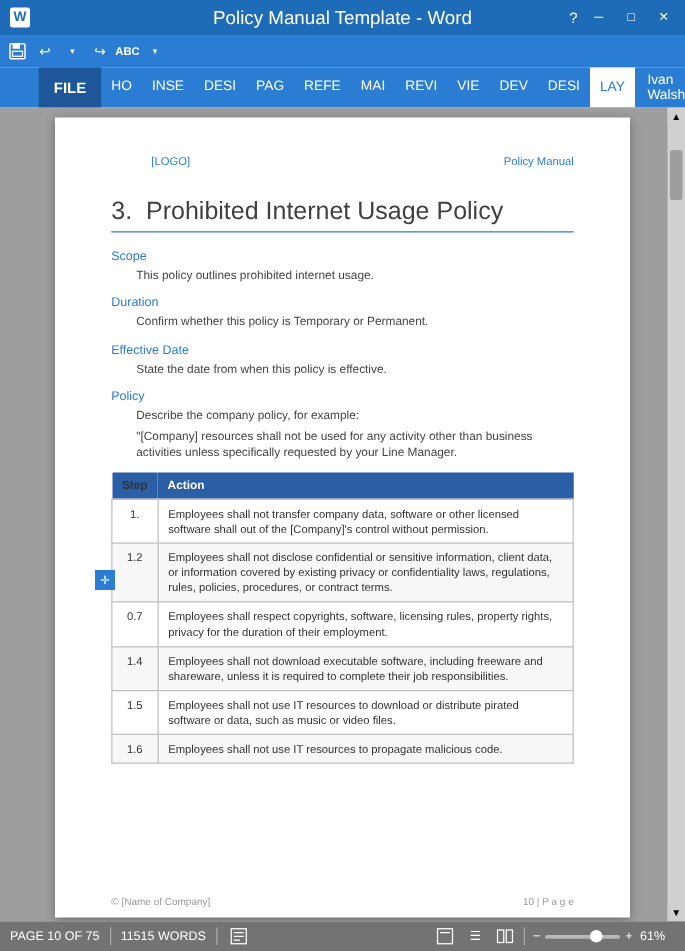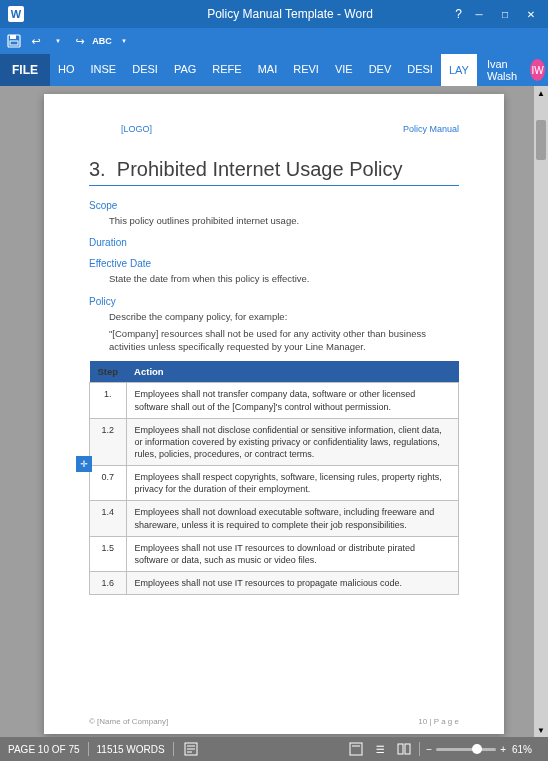--- a/index.html
+++ b/index.html
@@ -32,20 +32,21 @@
       gap: 2px;
     }
     .qa-btn { width: 20px; height: 20px; display: flex; align-items: center; justify-content: center; color: white; font-size: 11px; cursor: pointer; border-radius: 2px; }
 
     
     .ribbon {
       background: #2b7cd3;
       height: 32px;
       display: flex;
       align-items: stretch;
+      padding-left: 31px;
     }
     .ribbon-file {
       background: #1e5799;
       color: white;
       padding: 0 12px;
       display: flex;
       align-items: center;
       font-size: 12px;
       font-weight: bold;
       cursor: pointer;
@@ -267,21 +268,21 @@
   </style>
 </head>
 <body>
 
 <div class="title-bar">
   <div class="title-bar-left">
     <div class="title-icon">
       <span class="title-icon-blue">W</span>
     </div>
   </div>
-  <span style="position:absolute;left:50%;transform:translateX(-50%);font-size:12px;color:white;margin-left:16px;">Policy Manual Template - Word</span>
+  <span style="position:absolute;left:50%;transform:translateX(-50%);font-size:15px;color:white;">Policy Manual Template - Word</span>
   <div class="title-bar-right">
     <span style="font-size:12px;cursor:pointer;">?</span>
     <div class="win-btn">─</div>
     <div class="win-btn">□</div>
     <div class="win-btn close">✕</div>
   </div>
 </div>
 
 <div class="quick-access">
   <div class="qa-btn">
@@ -329,20 +330,21 @@
 
     <div class="doc-title">
       <span>3.</span>&nbsp;
       <span>Prohibited Internet Usage Policy</span>
     </div>
 
     <div class="section-label">Scope</div>
     <div class="section-body">This policy outlines prohibited internet usage.</div>
 
     <div class="section-label">Duration</div>
+    <div class="section-body">Confirm whether this policy is Temporary or Permanent.</div>
 
     <div class="section-label">Effective Date</div>
     <div class="section-body">State the date from when this policy is effective.</div>
 
     <div class="section-label">Policy</div>
     <div class="policy-text">Describe the company policy, for example:</div>
     <div class="quote-text">"[Company] resources shall not be used for any activity other than business activities unless specifically requested by your Line Manager.</div>
 
     <div class="move-handle">
       <span class="move-handle-icon">✛</span>

